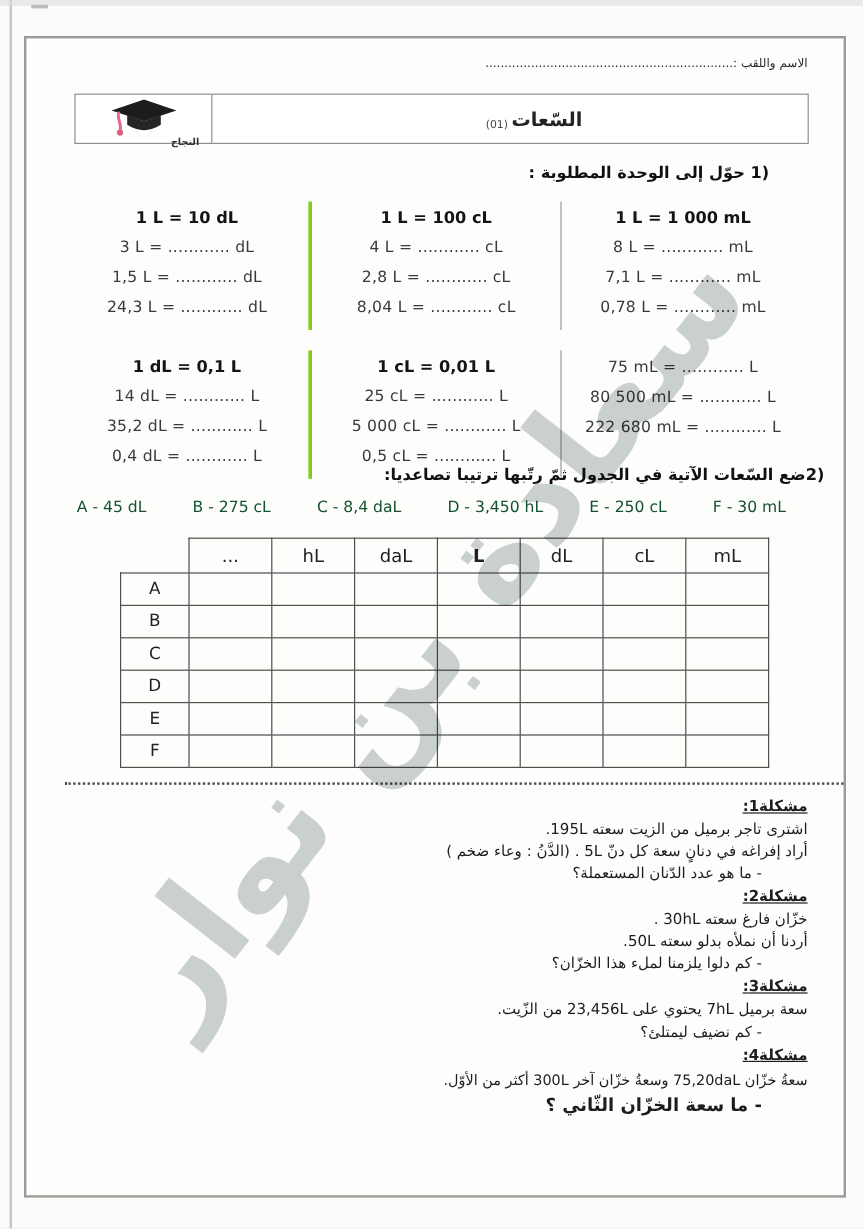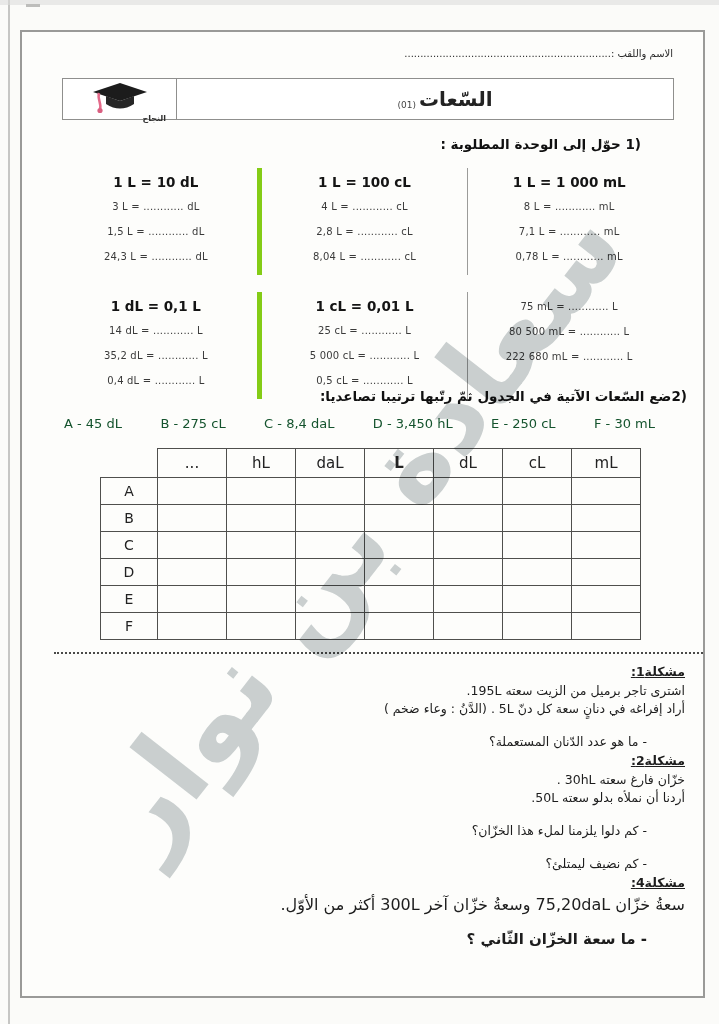--- a/index.html
+++ b/index.html
@@ -16,54 +16,54 @@
              white-space:nowrap;z-index:6;}
 
   .name-line{position:absolute;top:16px;right:30px;font-size:10px;color:#2a2a2a;direction:rtl;z-index:2;}
 
   .header-box{position:absolute;top:46px;left:40px;right:29px;height:40px;border:1.5px solid #8f8f8d;
               display:flex;background:#fff;z-index:2;}
   .logo-cell{width:113px;border-right:1.5px solid #8f8f8d;display:flex;align-items:center;
              justify-content:center;position:relative;overflow:visible;}
   .logo-caption{position:absolute;right:10px;bottom:-4px;font-size:8px;color:#2f2f2f;font-weight:bold;}
   .title-cell{flex:1;display:flex;align-items:center;justify-content:center;direction:rtl;gap:3px;}
-  .title{font-size:20px;font-weight:bold;color:#232323;}
+  .title{font-size:16px;font-weight:bold;color:#232323;}
   .title-num{font-size:9px;color:#444;margin-top:12px;direction:ltr;padding-left:40px;}
 
   .heading{position:absolute;direction:rtl;font-weight:bold;font-size:13.5px;color:#101010;z-index:2;}
   .s1-heading{top:104px;right:62px;}
   .s2-heading{top:356px;right:16px;}
   .h-num{direction:ltr;unicode-bidi:embed;}
 
   .conv-grid{position:absolute;top:136px;left:33px;right:33px;display:grid;
              grid-template-columns:1fr 1.05fr 1fr;row-gap:17px;z-index:2;}
   .conv-block{padding:2px 4px 6px;text-align:center;direction:ltr;}
-  .conv-block.mid{border-left:5px solid #84cc16;border-right:1px solid #9b9b99;}
+  .conv-block.mid{border-left:3px solid #84cc16;border-right:1px solid #9b9b99;}
   .conv-rule{font-size:13.5px;font-weight:bold;color:#141414;line-height:24px;}
-  .conv-line{font-size:10px;color:#3a3a3a;line-height:25px;letter-spacing:.2px;}
+  .conv-line{font-size:13px;color:#3a3a3a;line-height:25px;letter-spacing:.2px;}
 
   .items-row{position:absolute;top:384px;left:42px;right:48px;display:flex;
              justify-content:space-between;font-size:13px;color:#14532d;direction:ltr;z-index:2;}
 
   .cap-table{position:absolute;top:416px;left:78px;border-collapse:collapse;z-index:2;}
   .cap-table th,.cap-table td{border:1.2px solid #4f4f4d;background:transparent;}
   .cap-table th{width:66px;height:26px;font-size:15px;font-weight:normal;color:#222;text-align:center;}
   .cap-table th.bold-L{font-weight:bold;}
   .cap-table th.spacer{border:none;width:54px;}
   .cap-table td{height:24px;min-width:66px;}
   .cap-table td.rowlabel{width:54px;min-width:54px;text-align:center;font-size:14px;color:#222;}
 
   .dotted-sep{position:absolute;top:620px;left:32px;right:0;border-top:2.5px dotted #4a4a48;z-index:2;}
 
-  .problems{position:absolute;top:630px;left:28px;right:18px;direction:rtl;font-size:12.5px;
+  .problems{position:absolute;top:630px;left:28px;right:30px;direction:rtl;font-size:12.5px;
             color:#1d1d1d;z-index:2;}
   .prob-title{font-weight:bold;text-decoration:underline;line-height:20px;}
   .prob-line{line-height:18px;}
-  .prob-q{line-height:19px;padding-right:38px;margin-top:14px;}
-  .p4-line{font-size:16px;line-height:23px;}
+  .prob-q{line-height:19px;padding-right:38px;}
+  .p4-line{font-size:12px;line-height:23px;}
   .p4-q{font-weight:bold;font-size:15px;}
 </style>
 </head>
 <body>
 
 <div class="canvas">
   <div class="scan-left"></div>
   <div class="scan-top"></div>
   <div class="scan-tick"></div>
 
@@ -228,20 +228,22 @@
       <div class="prob-title">مشكلة1:</div>
       <div class="prob-line">اشترى تاجر برميل من الزيت سعته 195L.</div>
       <div class="prob-line">أراد إفراغه في دنانٍ سعة كل دنّ 5L .   (الدَّنُ : وعاء ضخم )</div>
       <div class="prob-q">-   ما هو عدد الدّنان المستعملة؟</div>
 
       <div class="prob-title">مشكلة2:</div>
       <div class="prob-line">خزّان فارغ سعته 30hL .</div>
       <div class="prob-line">أردنا أن نملأه بدلو سعته 50L.</div>
       <div class="prob-q">-   كم دلوا يلزمنا لملء هذا الخزّان؟</div>
 
+      <div class="prob-title">مشكلة3:</div>
+      <div class="prob-line">سعة برميل 7hL يحتوي على 23,456L من الزّيت.</div>
       <div class="prob-q">-   كم نضيف ليمتلئ؟</div>
 
       <div class="prob-title">مشكلة4:</div>
       <div class="prob-line p4-line">سعةُ خزّان 75,20daL وسعةُ خزّان آخر 300L أكثر من الأوّل.</div>
       <div class="prob-q p4-q">-   ما سعة الخزّان الثّاني ؟</div>
     </div>
 
   </div>
 </div>
 

